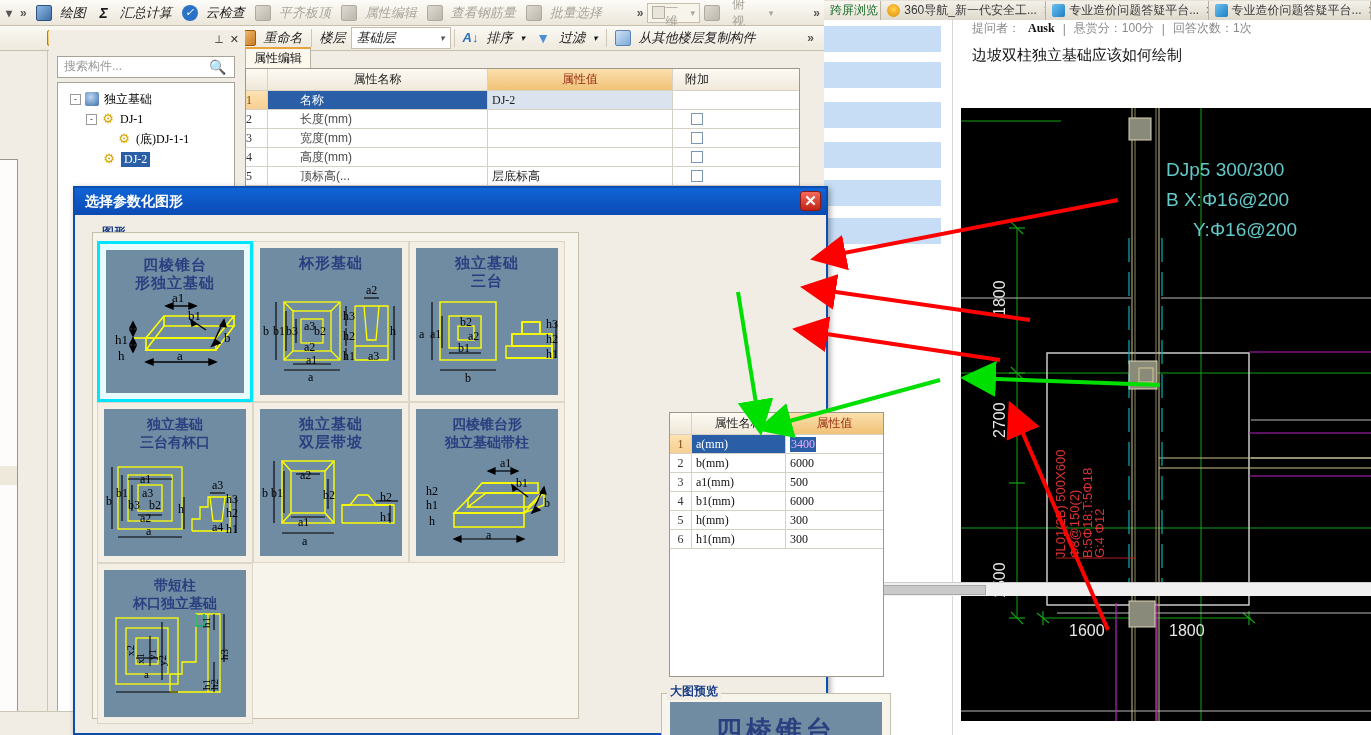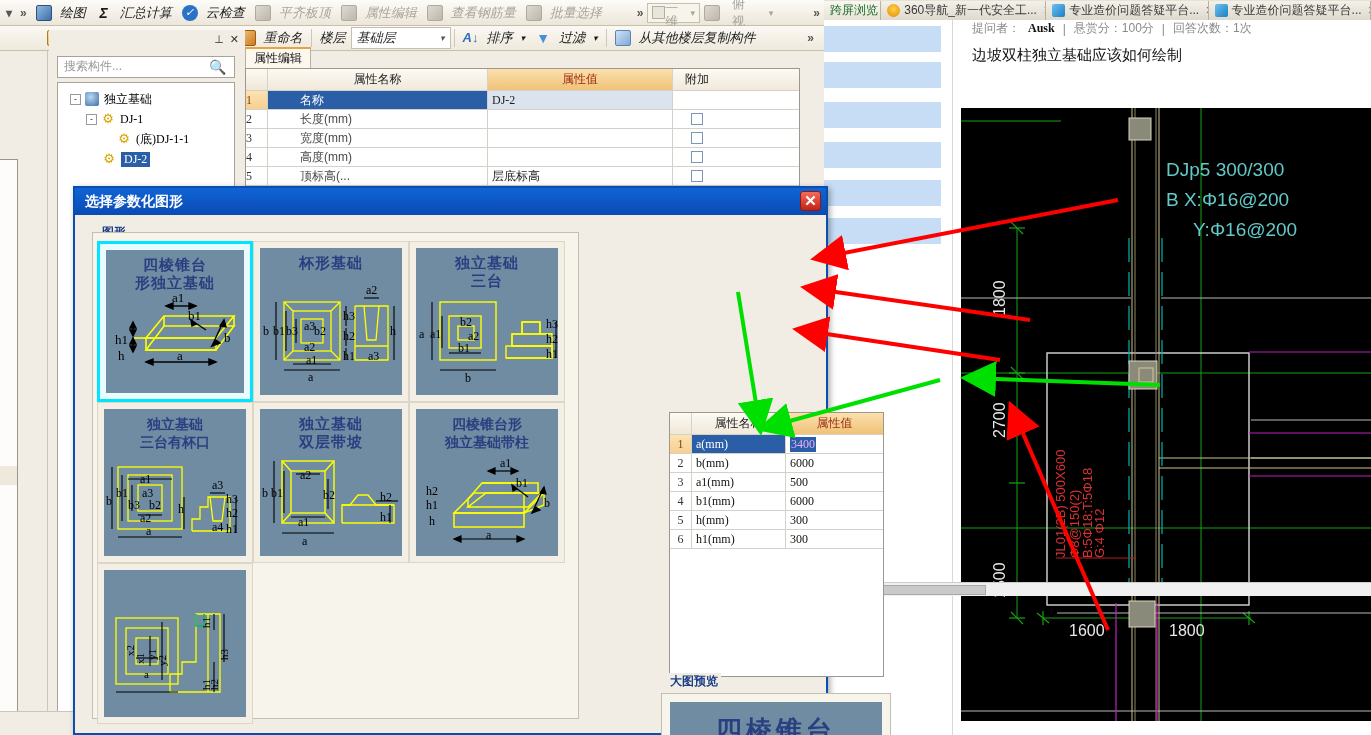--- a/index.html
+++ b/index.html
@@ -207,21 +207,21 @@
   .p2.head .c-val { background:linear-gradient(#fbe0ad,#f0c277); color:#9a2b14; justify-content:center; padding-left:0;
                     font-family:"Liberation Sans", sans-serif;}
   .p2 .c-idx.on { background:linear-gradient(#fde2b0,#f6cf93); color:#7a4a10; }
   .p2 .c-name.on { background:#2a5fa8; color:#fff; }
   .editcell { background:#2a5fa8; color:#f0abfc; padding:0 1px; }
 
   .previewbox {
     position:absolute; left:586px; top:505px; width:230px; height:228px;
     border:1px solid #c6bfae; background:#f7f4ec;
   }
-  .preview-label { position:absolute; left:592px; top:485px; font-size:12px; color:#1c3f87;
+  .preview-label { position:absolute; left:592px; top:495px; font-size:12px; color:#1c3f87;
                    font-weight:bold; background:#f1ede4; padding:0 3px; z-index:3;}
   .preview-card { position:absolute; left:8px; top:8px; width:212px; height:212px; background:#6f8ca3; overflow:hidden; }
   .preview-card .ttl { position:absolute; left:0; right:0; top:12px; text-align:center;
       color:#2b3f80; font-size:26px; font-weight:bold; line-height:33px; letter-spacing:4px; }
 
   
   .browser { position:absolute; left:824px; top:0; width:547px; height:596px; background:#fff; }
   .btabs { position:absolute; left:0; top:0; width:547px; height:20px;
            background:linear-gradient(#e6e2d8,#d4cfc2); display:flex; align-items:center; overflow:hidden; }
   .btab {
@@ -865,20 +865,24 @@
                 <text x="84" y="58">a1</text>
                   <text x="100" y="78">b1</text>
                   <text x="128" y="98">b</text>
               </g>
             </svg>
           </div>
         </div>
 
         <div class="tile">
           <div class="card">
+            <div class="ttl sm">
+              <div>带短柱</div>
+              <div>杯口独立基础</div>
+            </div>
             <svg width="142" height="147" viewBox="0 0 142 147">
               <g stroke="#ffff00" stroke-width="1.3" fill="none">
                 <rect x="12" y="48" width="62" height="66"></rect>
                 <rect x="22" y="58" width="42" height="46"></rect>
                 <rect x="32" y="68" width="22" height="26"></rect>
                 <polyline points="66,122 66,104 78,104 78,92 92,92 92,44 116,44 116,122 66,122"></polyline>
                 <line x1="104" y1="44" x2="104" y2="122"></line>
               </g>
               <g stroke="#16b070" stroke-width="1.6" fill="none">
                 <polyline points="92,44 92,56 100,56 100,44"></polyline>

